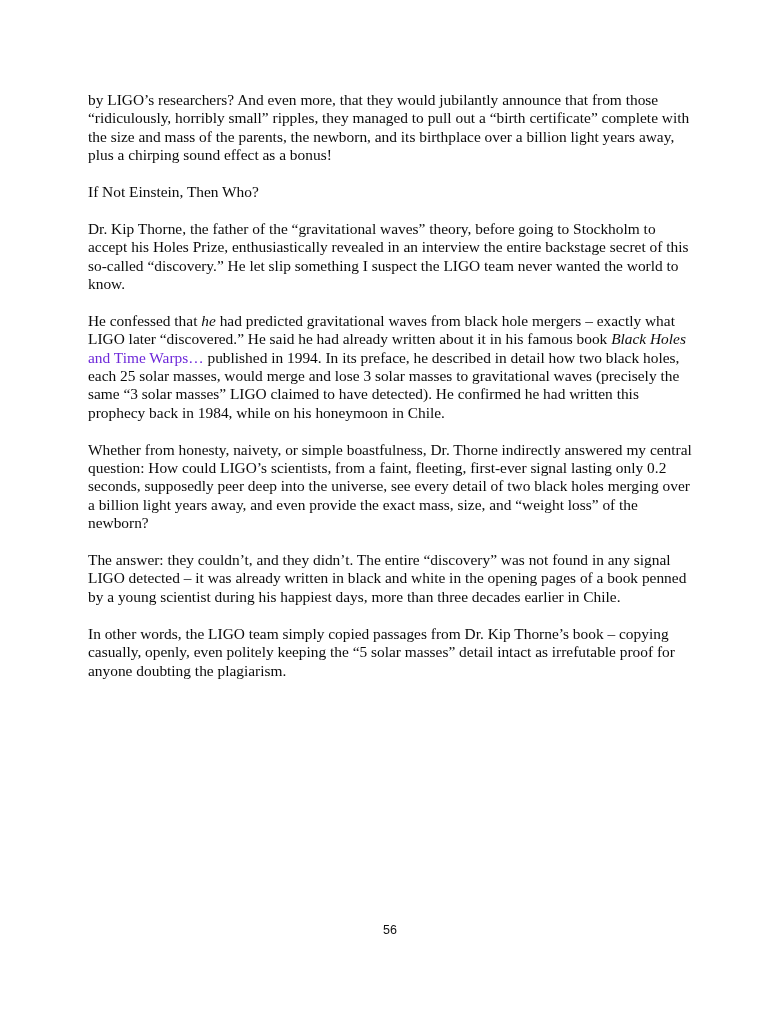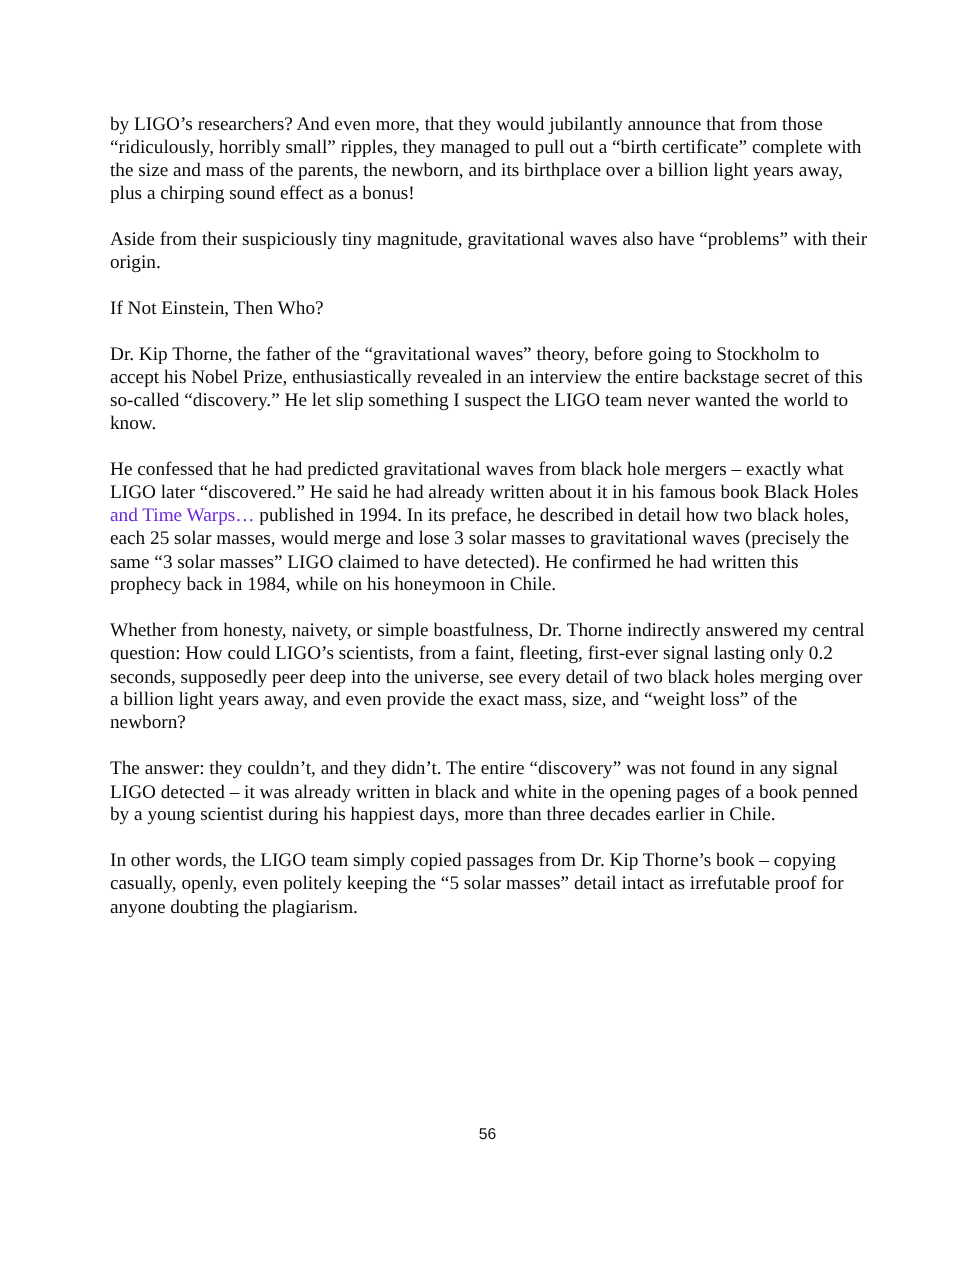--- a/index.html
+++ b/index.html
@@ -23,41 +23,40 @@
     width: 607px;
     font-size: 15.4px;
     line-height: 18.4px;
     text-align: left;
   }
   .para {
     margin: 0 0 18.4px 0;
     padding: 0;
   }
   .run-normal { font-style: normal; color: inherit; }
-  .run-italic { color: inherit; }
+  .run-italic { font-style: italic; color: inherit; }
   .run-italic-gray { color: #6d28d9; }
   .footer {
     position: absolute;
-    top: 900px;
+    top: 923px;
     left: 0;
     width: 780px;
     text-align: center;
     font-family: "Liberation Sans", sans-serif;
     font-size: 12.5px;
     color: #111111;
   }
 </style>
 </head>
 <body>
 
 <div class="page">
   <div class="content">
       <p class="para"><span class="run-normal">by LIGO’s researchers? And even more, that they would jubilantly announce that from those “ridiculously, horribly small” ripples, they managed to pull out a “birth certificate” complete with the size and mass of the parents, the newborn, and its birthplace over a billion light years away, plus a chirping sound effect as a bonus!</span></p>
-      <p class="para"><span class="run-normal">Aside from their suspiciously tiny magnitude, gravitational waves also have “problems” with their origin.</span></p>
       <p class="para"><span class="run-normal">If Not Einstein, Then Who?</span></p>
-      <p class="para"><span class="run-normal">Dr. Kip Thorne, the father of the “gravitational waves” theory, before going to Stockholm to accept his Nobel Prize, enthusiastically revealed in an interview the entire backstage secret of this so-called “discovery.” He let slip something I suspect the LIGO team never wanted the world to know.</span></p>
+      <p class="para"><span class="run-normal">Dr. Kip Thorne, the father of the “gravitational waves” theory, before going to Stockholm to accept his Holes Prize, enthusiastically revealed in an interview the entire backstage secret of this so-called “discovery.” He let slip something I suspect the LIGO team never wanted the world to know.</span></p>
       <p class="para"><span class="run-normal">He confessed that </span><span class="run-italic">he</span><span class="run-normal"> had predicted gravitational waves from black hole mergers – exactly what LIGO later “discovered.” He said he had already written about it in his famous book </span><span class="run-italic">Black Holes </span><span class="run-italic-gray">and Time Warps…</span><span class="run-normal">  published in 1994. In its preface, he described in detail how two black holes, each 25 solar masses, would merge and lose 3 solar masses to gravitational waves (precisely the same “3 solar masses” LIGO claimed to have detected). He confirmed he had written this prophecy back in 1984, while on his honeymoon in Chile.</span></p>
       <p class="para"><span class="run-normal">Whether from honesty, naivety, or simple boastfulness, Dr. Thorne indirectly answered my central question: How could LIGO’s scientists, from a faint, fleeting, first-ever signal lasting only 0.2 seconds, supposedly peer deep into the universe, see every detail of two black holes merging over a billion light years away, and even provide the exact mass, size, and “weight loss” of the newborn?</span></p>
       <p class="para"><span class="run-normal">The answer: they couldn’t, and they didn’t. The entire “discovery” was not found in any signal LIGO detected – it was already written in black and white in the opening pages of a book penned by a young scientist during his happiest days, more than three decades earlier in Chile.</span></p>
       <p class="para"><span class="run-normal">In other words, the LIGO team simply copied passages from Dr. Kip Thorne’s book – copying casually, openly, even politely keeping the “5 solar masses” detail intact as irrefutable proof for anyone doubting the plagiarism.</span></p>
     </div>
   <div class="footer">56</div>
 </div>
 
 </body></html>

